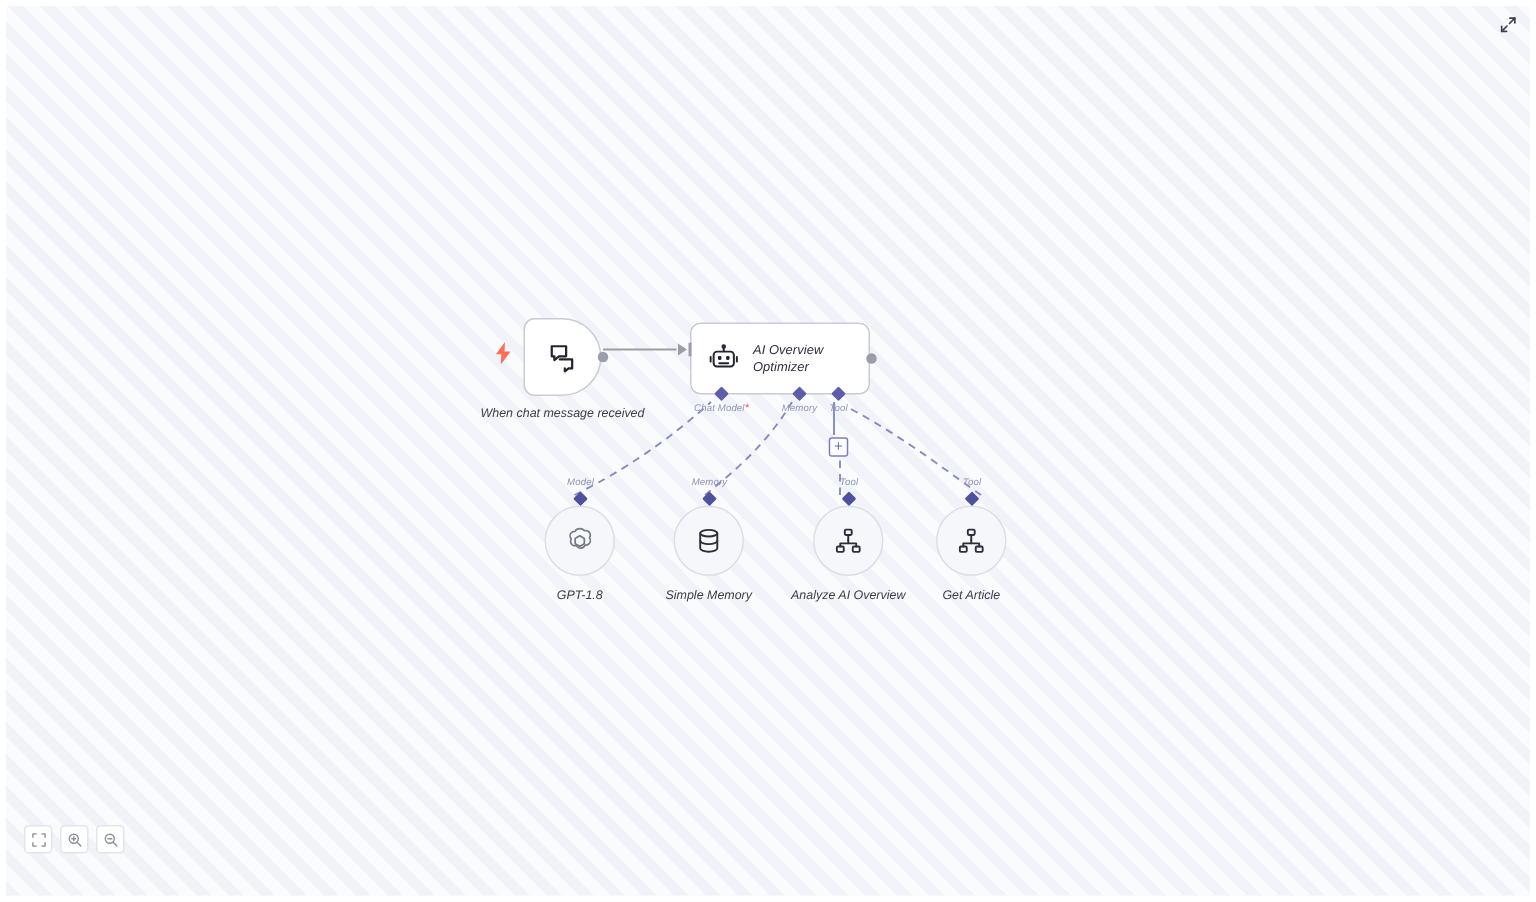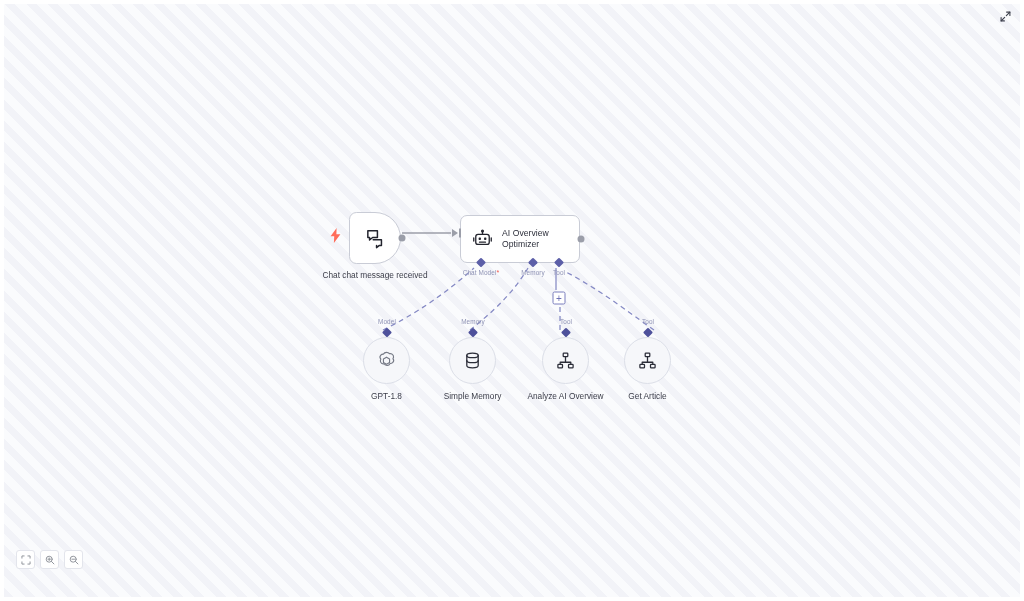--- a/index.html
+++ b/index.html
@@ -40,20 +40,21 @@
   #edge-layer {
     position: absolute;
     left: 0; top: 0;
     width: 100%; height: 100%;
     pointer-events: none;
   }
 
   
   .node {
     position: absolute;
+    font-style: italic;
   }
 
   
   .trigger-node {
     width: 52px;
     height: 52px;
     background: #ffffff;
     border: 1.3px solid #c9ccd6;
     border-radius: 8px 28px 28px 8px;
     box-sizing: border-box;
@@ -254,21 +255,21 @@
         </svg>
       </div>
       <div class="trigger-node">
         <span>
           <svg class="icon-svg" width="23" height="23" viewBox="0 0 24 24" fill="none" stroke="#23242e" stroke-width="1.55" stroke-linecap="round" stroke-linejoin="round">
             <path d="M4 4 h10 v7 h-5 l-3.2 2.6 V11 H4 Z"></path>
             <path d="M9.6 13.2 h8.6 v6.2 h-2.5 l-2.6 2.1 v-2.1"></path>
           </svg>
         </span>
       </div>
-      <div class="node-caption wrap" style="top:58px;">Chat chat message received</div>
+      <div class="node-caption wrap" style="top:58px;">When chat message received</div>
 
       <div class="port-dot" style="left:53px; top:26px;"></div>
     </div>
 
     <div class="node" style="left:456px; top:211px;">
 
       <div class="arrow-in" style="left:-5px; top:18px;"></div>
       <div class="arrow-bar" style="left:-0.5px; top:18px;"></div>
 
       <div class="agent-node">

